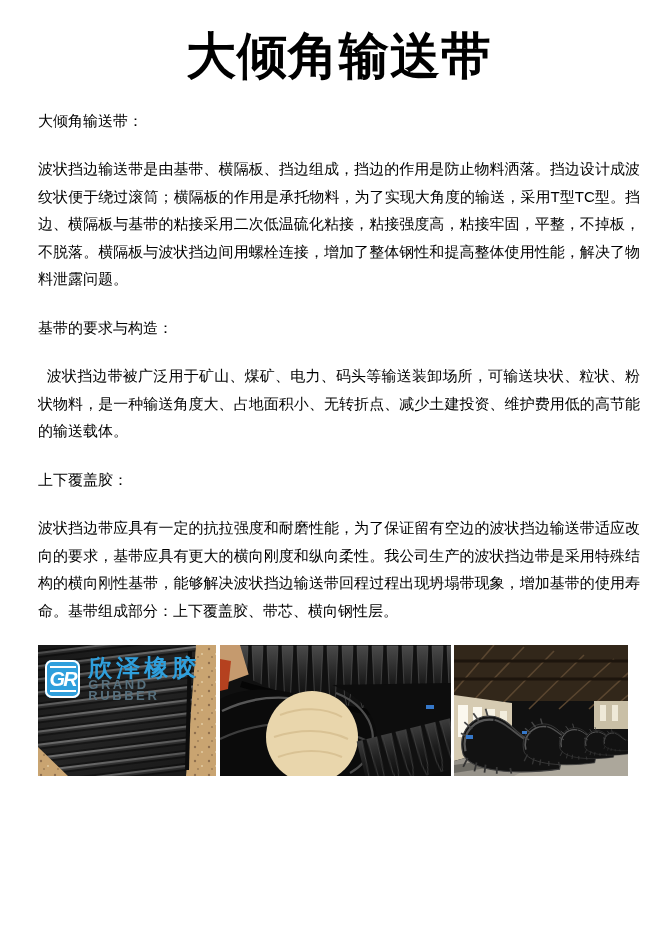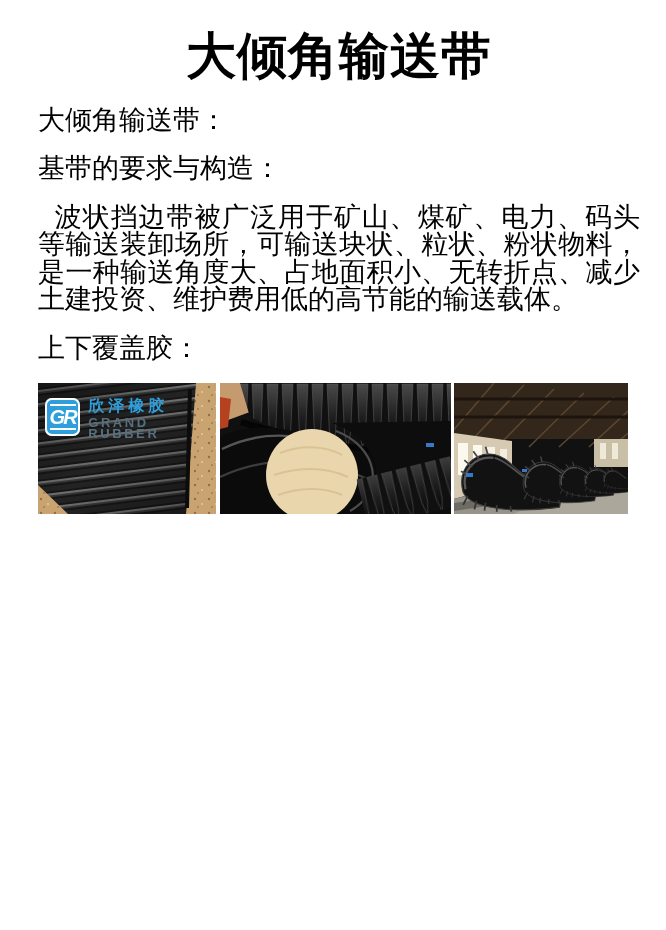--- a/index.html
+++ b/index.html
@@ -9,21 +9,21 @@
     color:#000;
   }
   .page{width:666px;height:930px;box-sizing:border-box;padding:14px 26px 0 38px;}
   h1.title{
     margin:14px 0 16px 0;
     font-size:50px;line-height:1.15;font-weight:700;
     text-align:center;letter-spacing:1px;color:#000;
   }
   p.body-p{
     margin:21px 0;
-    font-size:27px;line-height:27.5px;
+    font-size:15px;line-height:27.5px;
     white-space:pre-wrap;
     text-align:justify;
     color:#000;
   }
   .photo-row{
     margin-top:16px;
     width:590px;height:131px;
     display:flex;justify-content:space-between;align-items:flex-start;
   }
   figure.photo{margin:0;padding:0;position:relative;height:131px;overflow:hidden;background:#111;}
@@ -41,37 +41,39 @@
     background:#2f9fdc;
     display:flex;align-items:center;justify-content:center;
     box-shadow:inset 0 0 0 2px #ffffff, inset 0 0 0 4px #2f9fdc;
   }
   .logo-mark span{
     color:#fff;font-weight:700;font-style:italic;font-size:20px;letter-spacing:-2px;
     border-top:2px solid #fff;border-bottom:2px solid #fff;line-height:22px;
   }
   .logo-text{margin-left:8px;padding-top:1px;}
   .logo-cn{
-    color:#2f9fdc;font-size:16px;font-weight:700;letter-spacing:4px;line-height:22px;
+    color:#2f9fdc;font-size:24px;font-weight:700;letter-spacing:4px;line-height:22px;
   }
   .logo-en{
     color:#57707e;font-size:13px;font-weight:700;letter-spacing:2.6px;line-height:11px;
   }
 </style>
 </head>
 <body>
 
 <div class="page">
 
   <h1 class="title">大倾角输送带</h1>
 
   <p class="body-p">大倾角输送带：</p>
+  <p class="body-p">波状挡边输送带是由基带、横隔板、挡边组成，挡边的作用是防止物料洒落。挡边设计成波纹状便于绕过滚筒；横隔板的作用是承托物料，为了实现大角度的输送，采用T型TC型。挡边、横隔板与基带的粘接采用二次低温硫化粘接，粘接强度高，粘接牢固，平整，不掉板，不脱落。横隔板与波状挡边间用螺栓连接，增加了整体钢性和提高整体使用性能，解决了物料泄露问题。</p>
   <p class="body-p">基带的要求与构造：</p>
   <p class="body-p">  波状挡边带被广泛用于矿山、煤矿、电力、码头等输送装卸场所，可输送块状、粒状、粉状物料，是一种输送角度大、占地面积小、无转折点、减少土建投资、维护费用低的高节能的输送载体。</p>
   <p class="body-p">上下覆盖胶：</p>
+  <p class="body-p">波状挡边带应具有一定的抗拉强度和耐磨性能，为了保证留有空边的波状挡边输送带适应改向的要求，基带应具有更大的横向刚度和纵向柔性。我公司生产的波状挡边带是采用特殊结构的横向刚性基带，能够解决波状挡边输送带回程过程出现坍塌带现象，增加基带的使用寿命。基带组成部分：上下覆盖胶、带芯、横向钢性层。</p>
 
   <div class="photo-row">
 
     <figure class="photo photo-1">
       <svg width="178" height="131" viewBox="0 0 178 131">
         <defs>
           <pattern id="dots1" width="14" height="14" patternUnits="userSpaceOnUse">
             <rect width="14" height="14" fill="#c9a471"></rect>
             <circle cx="3" cy="4" r="1.2" fill="#8f6f4e"></circle>
             <circle cx="10" cy="9" r="1" fill="#e2cba2"></circle>

